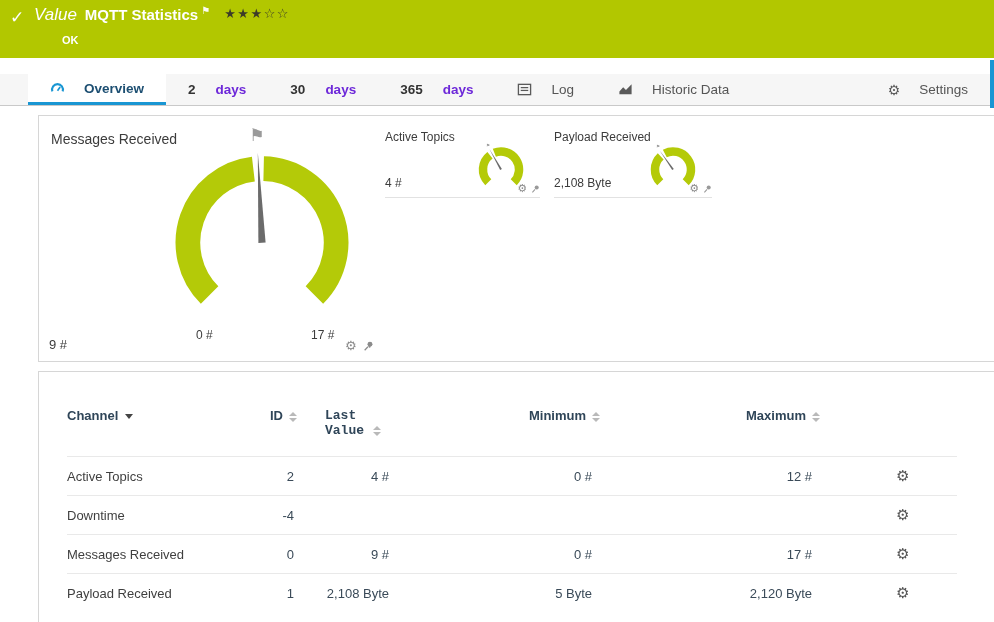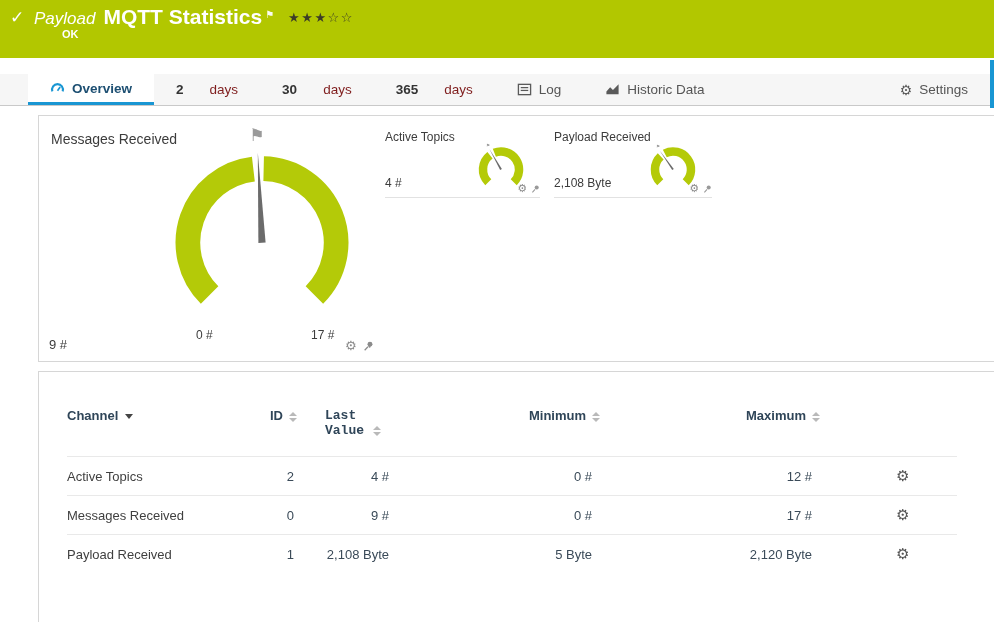--- a/index.html
+++ b/index.html
@@ -11,35 +11,35 @@
     color:#3f3f3f;
   }
   svg { overflow:visible; display:block; }
 
   
   .topbar { position:absolute; top:0; left:0; right:0; height:58px;
     background:var(--header-green,#b2c700); color:#fff; }
   .check { position:absolute; left:10px; top:7px; font-size:17px; font-weight:bold; }
   .title-row { position:absolute; left:34px; top:5px; white-space:nowrap; }
   .obj-type { font-style:italic; font-size:17px; margin-right:8px; }
-  .obj-title { font-weight:bold; font-size:21px; }
+  .obj-title { font-weight:bold; font-size:15px; }
   .flag { font-size:10px; vertical-align:super; margin-left:3px; color:rgba(255,255,255,.95); cursor:pointer; }
   .stars { font-size:13px; color:#3c3c28; margin-left:14px; letter-spacing:1.5px; vertical-align:2px; cursor:pointer; }
-  .status-ok { position:absolute; left:62px; top:28px; font-size:11px; font-weight:bold; }
+  .status-ok { position:absolute; left:62px; top:34px; font-size:11px; font-weight:bold; }
 
   
   .tabbar { position:absolute; top:74px; left:0; right:0; height:32px;
     background:#f6f6f6; border-bottom:1px solid #c9c9c9;
     display:flex; align-items:stretch; padding-left:28px; }
-  .tab { display:flex; align-items:center; gap:7px; padding:0 22px;
+  .tab { display:flex; align-items:center; gap:19px; padding:0 22px;
     font-size:13.5px; color:#555; cursor:pointer; white-space:nowrap; }
   .tab.active { background:#fff; border-bottom:3px solid var(--accent-blue,#1996d3);
     color:#1d4f72; font-weight:bold; }
   .tab .num { font-weight:bold; color:#333; }
-  .tab .unit { color:#7f1d1d; margin-left:19px; }
+  .tab .unit { color:#6d28d9; margin-left:1px;font-weight:bold; }
   .tab-settings { margin-left:auto; margin-right:4px; }
   .gear-glyph { font-size:14px; color:#5a5a5a; }
   .edge-strip { position:absolute; right:0; top:60px; width:4px; height:48px;
     background:var(--accent-blue,#1996d3); }
 
   
   .panel { position:absolute; left:38px; width:958px; background:#fff;
     border:1px solid #d6d6d6; }
   .panel-gauges { top:115px; height:247px; }
   .panel-table  { top:371px; height:290px; }
@@ -96,21 +96,21 @@
   .sort .dn { border-top:4px solid #b9b9b9; }
 </style>
 </head>
 <body>
 
 <div class="screen">
 
   <header class="topbar">
     <span class="check">✓</span>
     <div class="title-row">
-      <span class="obj-type">Payload</span><span class="obj-title">MQTT Statistics</span><span class="flag">⚑</span><span class="stars">★★★☆☆</span>
+      <span class="obj-type">Value</span><span class="obj-title">MQTT Statistics</span><span class="flag">⚑</span><span class="stars">★★★☆☆</span>
     </div>
     <div class="status-ok">OK</div>
   </header>
 
   <nav class="tabbar">
     <div class="tab active">
       <svg class="ticon" viewBox="0 0 16 16" width="15" height="15">
         <path d="M2.5 11 a5.8 5.8 0 1 1 11 0" fill="none" stroke="var(--accent-blue,#1996d3)" stroke-width="2.2"></path>
         <line x1="8" y1="10.5" x2="10.8" y2="6.4" stroke="var(--accent-blue,#1996d3)" stroke-width="1.8"></line>
       </svg>
@@ -255,20 +255,28 @@
       <tbody>
         <tr>
           <td class="c-ch">Active Topics</td>
           <td class="c-id">2</td>
           <td class="c-last">4 #</td>
           <td class="c-min">0 #</td>
           <td class="c-max">12 #</td>
           <td class="c-act"><button class="row-gear"><span>⚙</span></button></td>
         </tr>
         <tr>
+          <td class="c-ch">Downtime</td>
+          <td class="c-id">-4</td>
+          <td class="c-last"></td>
+          <td class="c-min"></td>
+          <td class="c-max"></td>
+          <td class="c-act"><button class="row-gear"><span>⚙</span></button></td>
+        </tr>
+        <tr>
           <td class="c-ch">Messages Received</td>
           <td class="c-id">0</td>
           <td class="c-last">9 #</td>
           <td class="c-min">0 #</td>
           <td class="c-max">17 #</td>
           <td class="c-act"><button class="row-gear"><span>⚙</span></button></td>
         </tr>
         <tr>
           <td class="c-ch">Payload Received</td>
           <td class="c-id">1</td>

